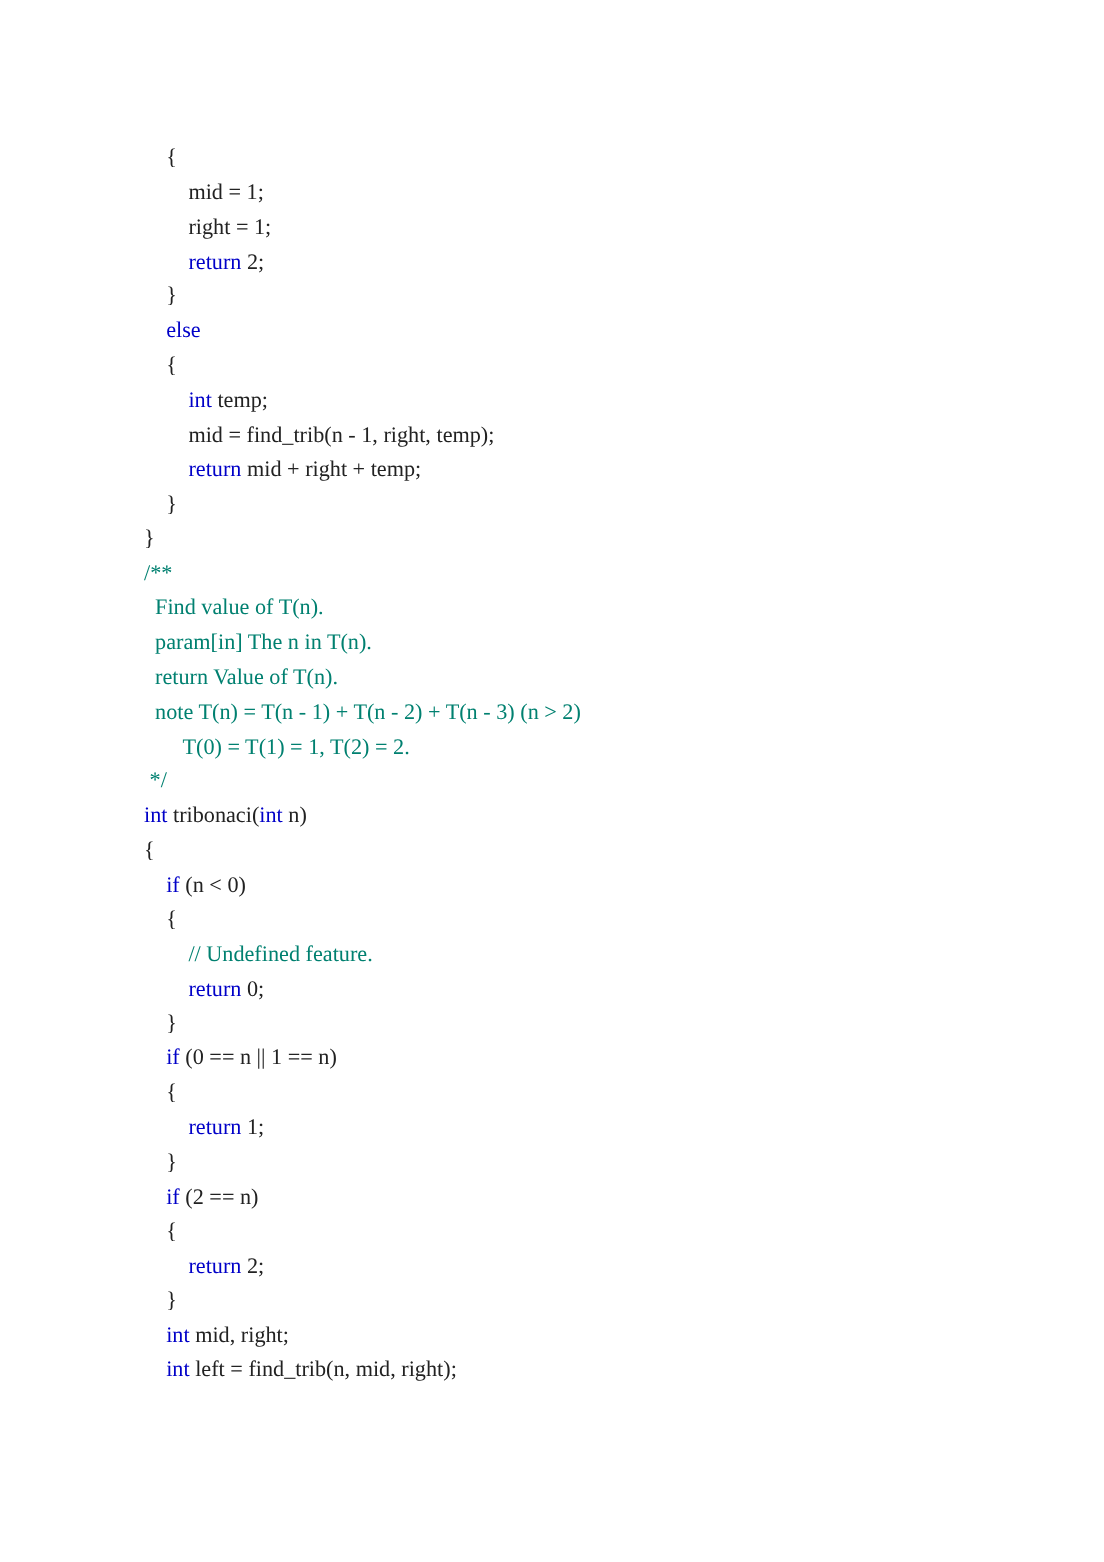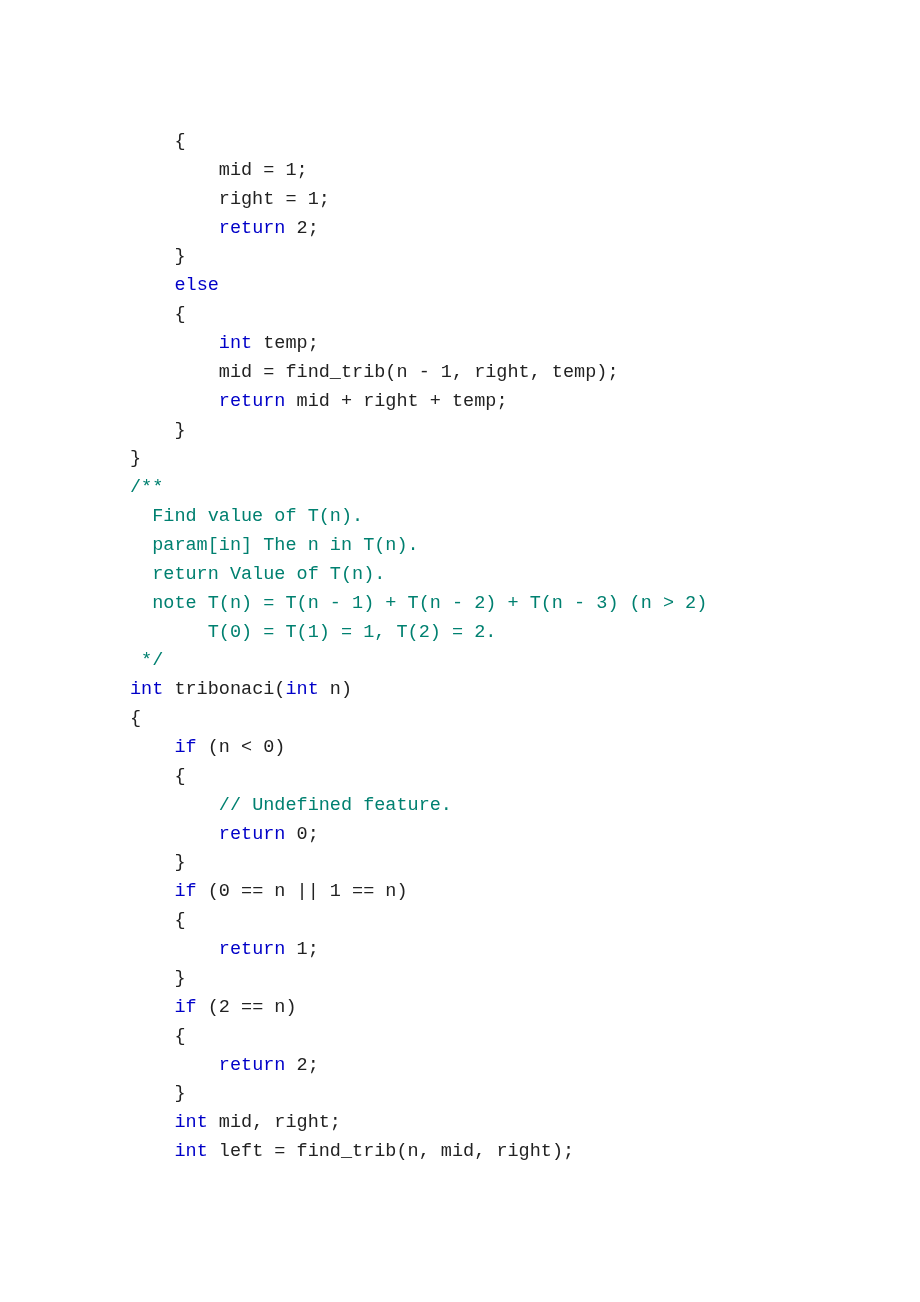--- a/index.html
+++ b/index.html
@@ -9,22 +9,22 @@
     width: 920px;
     height: 1302px;
     font-family: "Courier New", Courier, monospace;
     font-size: 18.5px;
     line-height: 1.56;
   }
   .page {
     padding: 118px 0 0 120px;
   }
   pre {
-    margin: 10px;
-    font-family: Liberation Mono, monospace;
+    margin: 0;
+    font-family: Liberation Serif, serif;
     white-space: pre;
   }
   .kw { color: #0000c8; }
   .cm { color: #008070; }
   .pl { color: #222222; }
 </style>
 </head>
 <body>
 
 <div class="page">

